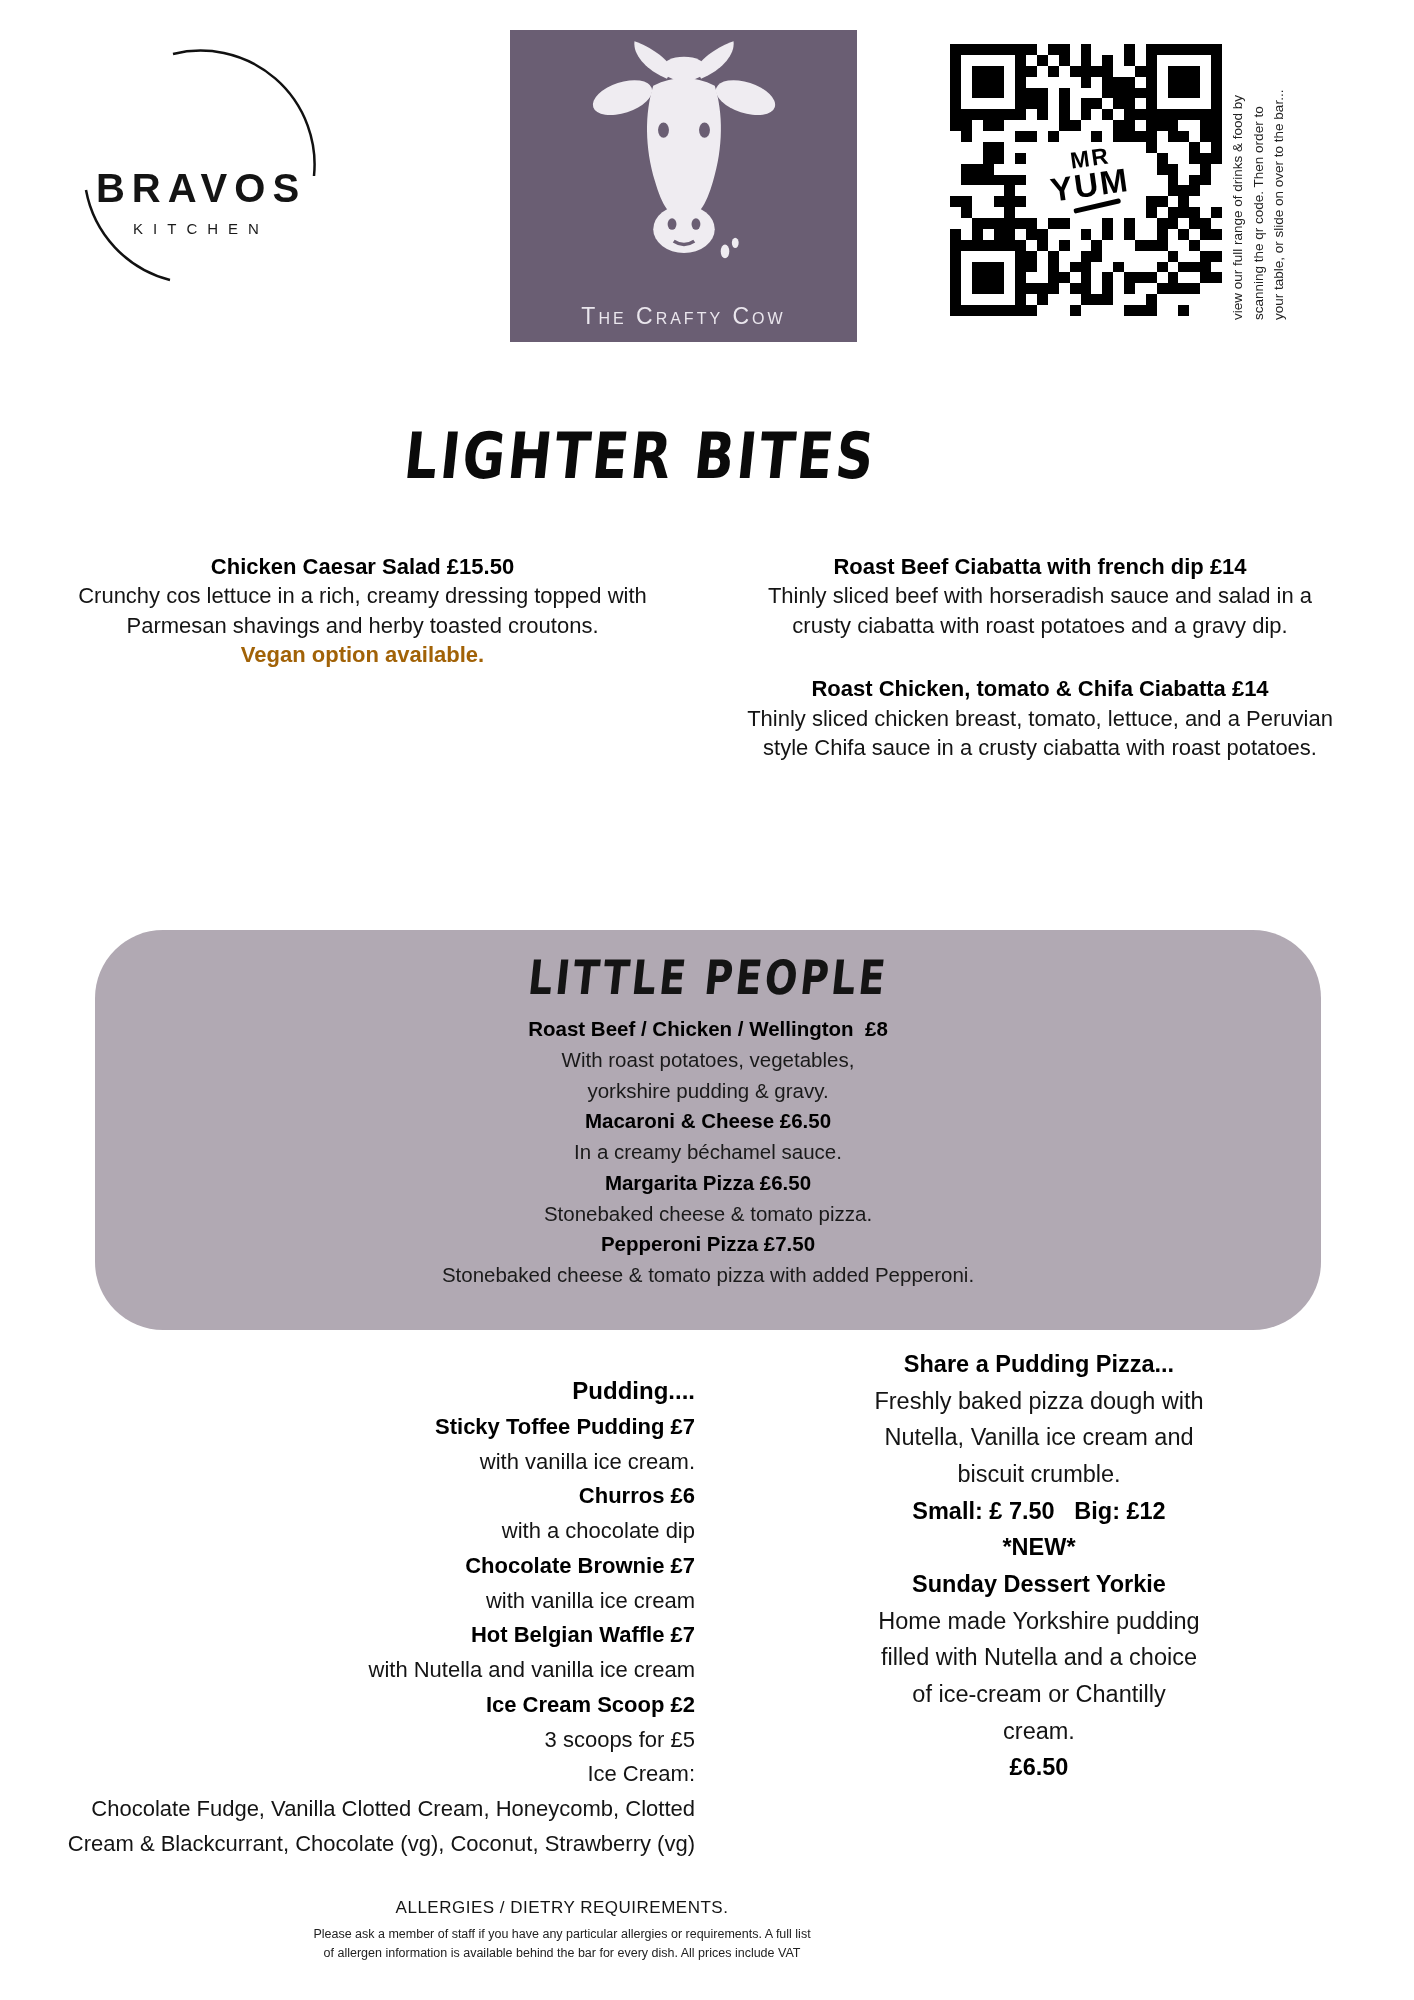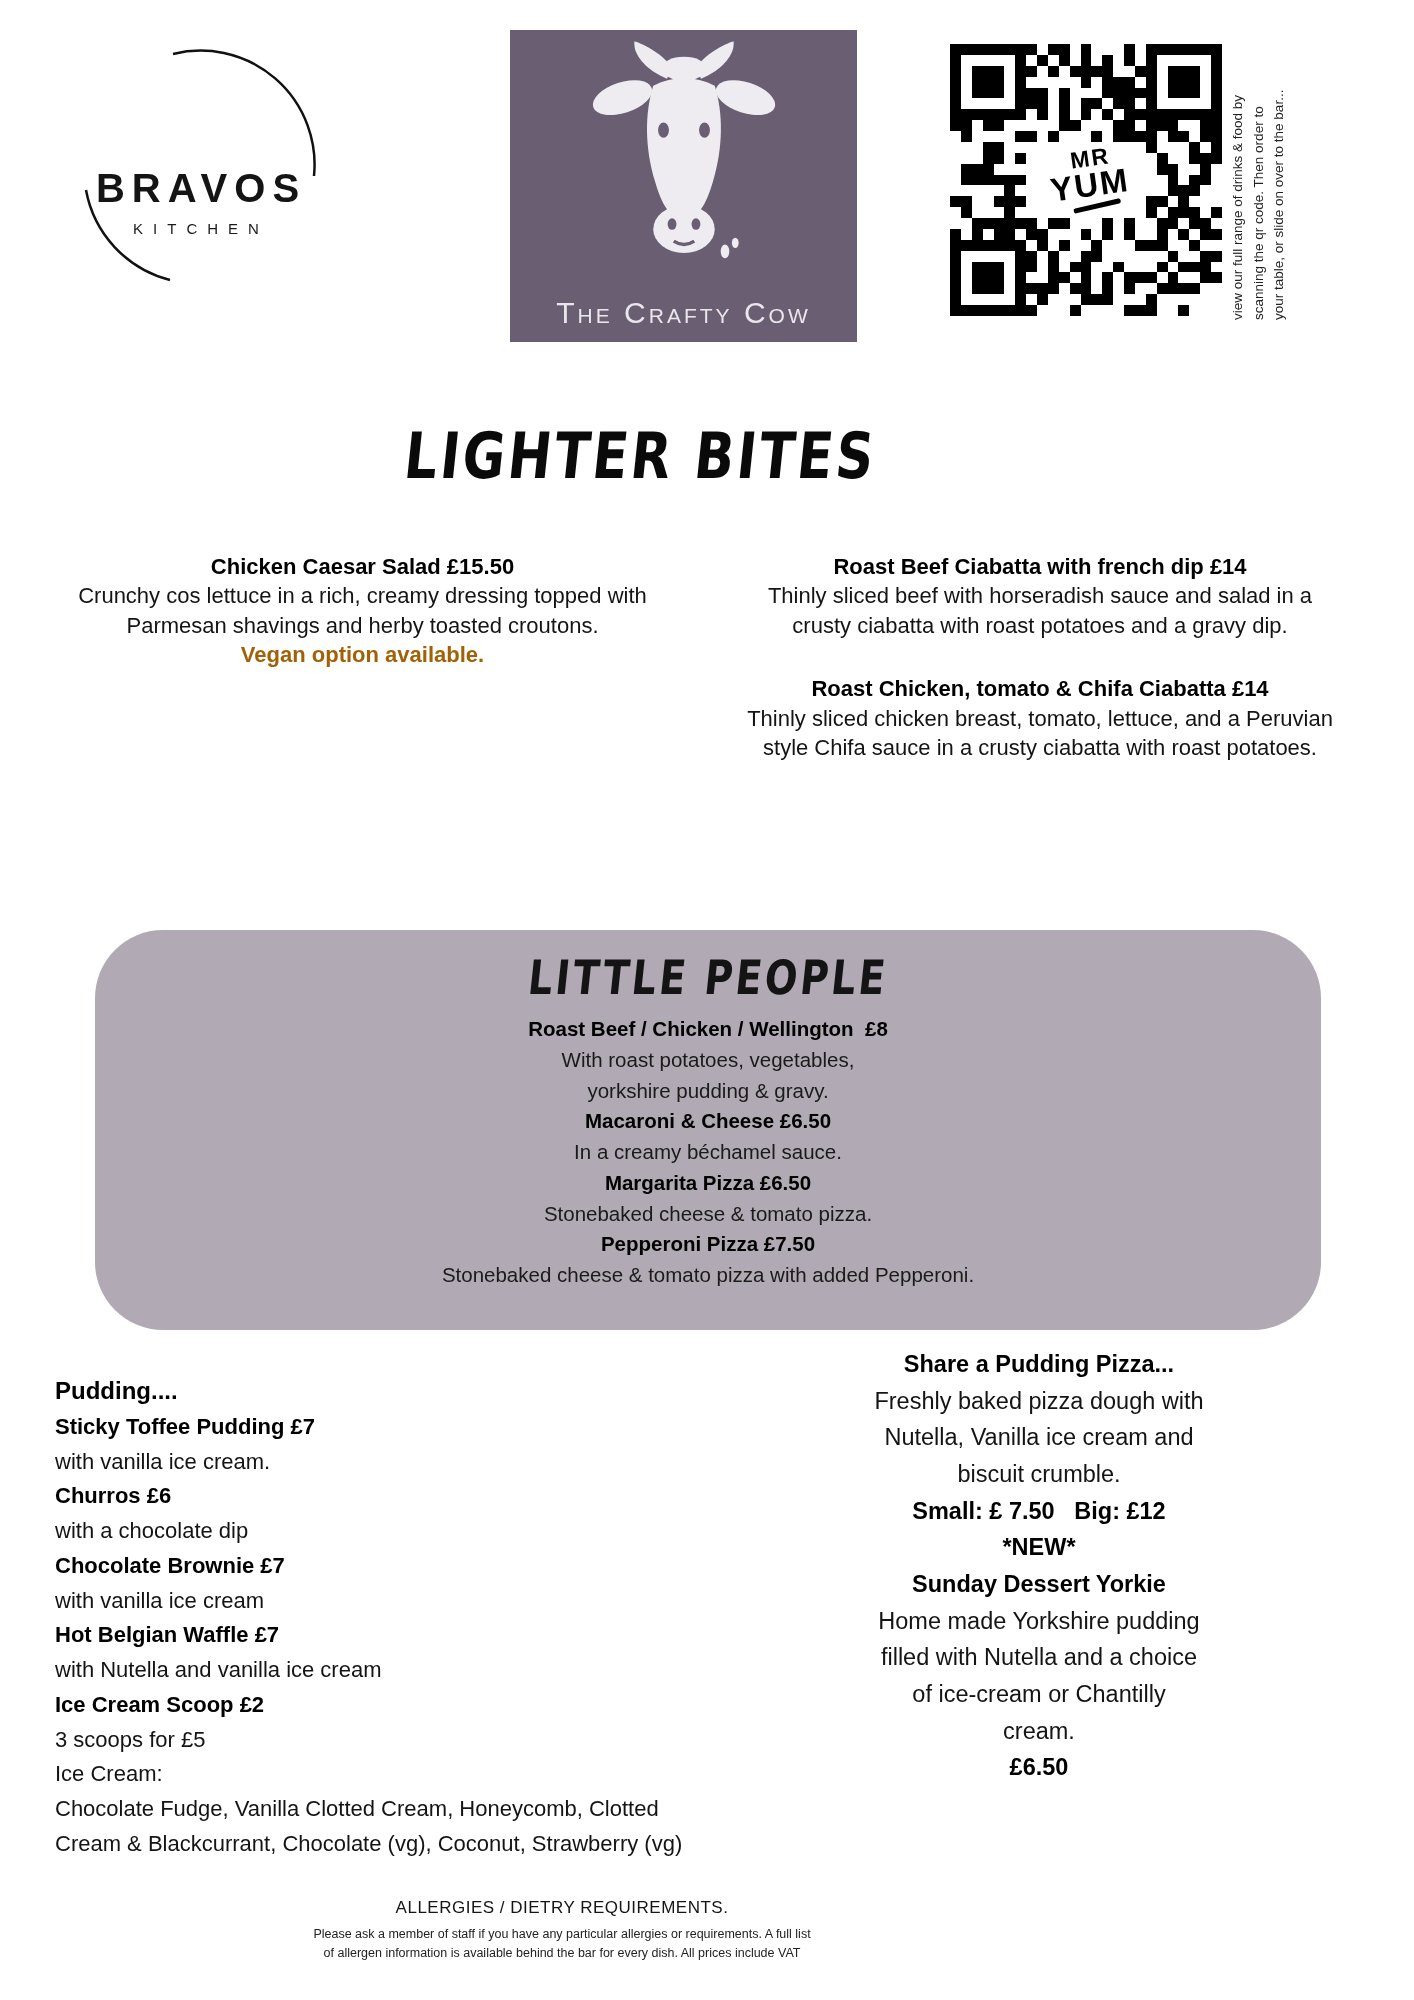--- a/index.html
+++ b/index.html
@@ -13,21 +13,21 @@
   .bravos { left:70px; top:38px; width:262px; height:258px; }
   .bravos svg { position:absolute; left:0; top:0; }
   .bravos-name { position:absolute; left:0; top:128px; width:100%; text-align:center;
     font-size:40px; font-weight:700; letter-spacing:7px; color:#141414; }
   .bravos-sub { position:absolute; left:0; top:182px; width:100%; text-align:center;
     font-size:15px; font-weight:400; letter-spacing:10px; color:#1a1a1a; }
 
   .cow-box { left:510px; top:30px; width:347px; height:312px; background:#6a5e73; }
   .cow-box svg { position:absolute; left:50%; top:8px; transform:translateX(-50%); }
   .cow-name { position:absolute; left:0; bottom:12px; width:100%; text-align:center;
-    color:#eae6ed; font-size:30px; letter-spacing:3px; font-variant:small-caps; }
+    color:#eae6ed; font-size:23px; letter-spacing:3px; font-variant:small-caps; }
 
   .qr { left:950px; top:44px; width:272px; height:272px; background:#fff; }
   .qr svg { width:100%; height:100%; display:block; }
   .qr-label { position:absolute; left:50%; top:50%; transform:translate(-50%,-52%) rotate(-8deg);
     text-align:center; font-weight:700; color:#000; line-height:1; }
   .qr-label .mr  { font-size:23px; letter-spacing:2px; margin-right:-14px; }
   .qr-label .yum { font-size:33px; letter-spacing:2px; margin-top:-2px; margin-left:6px; }
   .yum-underline { width:48px; height:5px; background:#000; margin:3px 0 0 26px;
     transform:rotate(-5deg); border-radius:2px; }
 
@@ -50,21 +50,21 @@
   .item-note { font-weight:700; color:#a16207; }
 
   
   .little-people { left:95px; top:930px; width:1226px; height:400px;
     background:#b1a9b3; border-radius:68px; text-align:center; }
   .lp-title { margin-top:24px; font-size:40px; color:#141414; }
   .lp-list { margin-top:14px; font-size:20.5px; line-height:1.5; color:#1a1a1a; }
   .lp-name { font-weight:700; color:#000; white-space:pre; }
 
   
-  .pudding { left:55px; top:1372px; width:640px; text-align:left;
+  .pudding { left:55px; top:1372px; width:640px; text-align:right;
     font-size:22px; line-height:1.58; color:#141414; }
   .pud-title { font-weight:700; font-size:24px; color:#000; }
   .pud-name { font-weight:700; color:#000; }
 
   .share { left:744px; top:1346px; width:590px; text-align:center;
     font-size:23.5px; line-height:1.56; color:#141414; }
   .share .b { font-weight:700; color:#000; white-space:pre; }
 
   
   .footer { left:0; top:1898px; width:1124px; text-align:center; }

